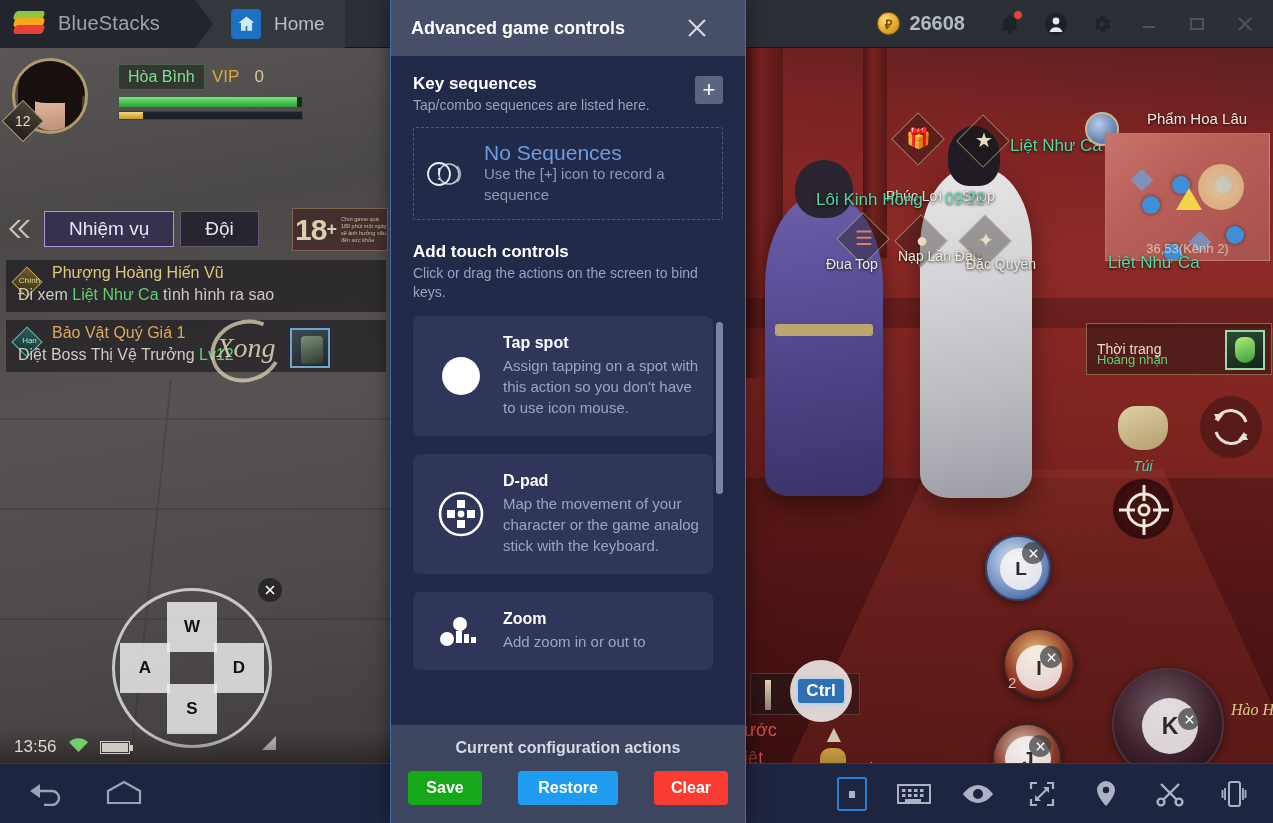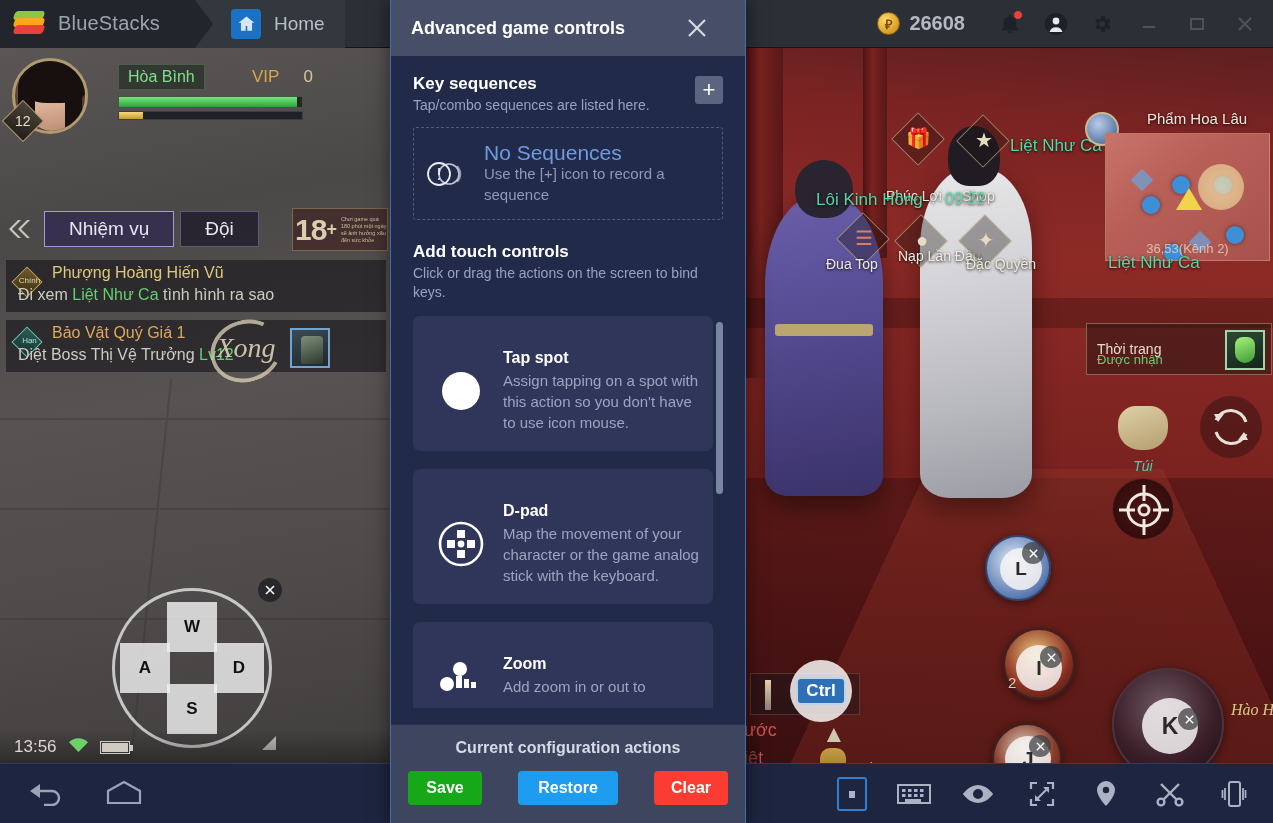--- a/index.html
+++ b/index.html
@@ -132,21 +132,21 @@
     background:linear-gradient(160deg,#4b4438,#211d18); transform:rotate(45deg);
     border:1px solid #a8936a; display:flex; align-items:center; justify-content:center;
   }
   .lvl-badge span { transform:rotate(-45deg); color:#e6dcc4; font-size:14px; }
   .name-plate {
     position:absolute; left:106px; top:6px; height:26px; min-width:82px;
     background:rgba(18,30,20,.5); border:1px solid rgba(120,170,120,.35);
     display:flex; align-items:center; justify-content:center; padding:0 9px;
   }
   .name-plate span { color:#7fe08a; font-size:16px; }
-  .vip-plate { position:absolute; left:200px; top:6px; height:26px; display:flex; align-items:center; gap:24px;margin-left:40px; }
+  .vip-plate { position:absolute; left:200px; top:6px; height:26px; display:flex; align-items:center; gap:15px; }
   .vip-plate .v { color:#d8a840; font-size:17px; }
   .vip-plate .n { color:#d8c79a; font-size:17px; }
   .hp-bar { position:absolute; left:106px; top:38px; width:185px; height:12px;
             background:rgba(10,20,12,.65); border:1px solid rgba(140,200,140,.3); }
   .hp-bar i { display:block; height:100%; background:linear-gradient(180deg,#74e67b,#2ea13a); }
   .mp-bar { position:absolute; left:106px; top:53px; width:185px; height:9px;
             background:rgba(10,14,24,.7); border:1px solid rgba(120,140,190,.28); }
   .mp-bar i { display:block; height:100%; width:13%; background:linear-gradient(180deg,#f4d878,#c79a2c); }
 
   
@@ -339,21 +339,21 @@
   #no-seq-txt .t1 { color:#6f9be0; font-size:21px; line-height:21px; }
   #no-seq-txt .t2 { color:#8e9ab6; font-size:15px; line-height:21px; }
 
   #atc-head { margin-top:22px; }
 
   #cards-scroll {
     margin-top:14px; height:392px; overflow:hidden; position:relative; padding-right:10px;
   }
   .card {
     background:#2f3659; border-radius:7px; margin-bottom:18px;
-    display:flex; align-items:center; gap:4px; padding:33px 14px 18px 10px;
+    display:flex; align-items:center; gap:4px; padding:18px 14px 18px 10px;
   }
   .card-ico { width:76px; flex:0 0 76px; display:flex; align-items:center; justify-content:center; }
   .card-ico svg { fill:#fff; }
   .card-dot { width:38px; height:38px; border-radius:50%; background:#fff; }
   .card-body { flex:1; }
   .card-title { color:#fff; font-size:16px; font-weight:bold; margin-bottom:3px; }
   .card-desc { color:#9aa5c0; font-size:15px; line-height:21px; }
 
   #scrollbar-track { position:absolute; right:0px; top:6px; width:7px; height:380px; }
   #scrollbar-thumb { position:absolute; left:0; top:0; width:7px; height:172px;
@@ -578,21 +578,21 @@
     <div class="mm-diamond" style="left:28px;top:38px;"></div>
     <div class="mm-diamond" style="left:86px;top:100px;"></div>
     <div id="mm-center"></div>
     <div id="mm-arrow"></div>
     <div id="mm-coord">36,53(Kênh 2)</div>
   </div>
   <div class="g-label g-green" style="left:1108px; top:205px; font-size:17px;">Liệt Như Ca</div>
 
   <div id="fashion-box">
     <div class="ft">Thời trang</div>
-    <div class="fg">Được nhận</div>
+    <div class="fg">Hoàng nhận</div>
     <div id="fashion-icon">
         <div class="pot"></div>
       </div>
   </div>
 
   <div class="skill" style="left:985px; top:487px; width:66px; height:66px; background:radial-gradient(circle at 42% 38%, #dce8f5, #5a79b0 70%, #23365e); border:2px solid #2d4470;">
   </div>
   <div class="keycap" style="left:1000px; top:500px; width:42px; height:42px; font-size:19px;">L</div>
   <div class="kclose" style="left:1022px; top:494px;">
     <svg width="11" height="11" viewBox="0 0 12 12">

